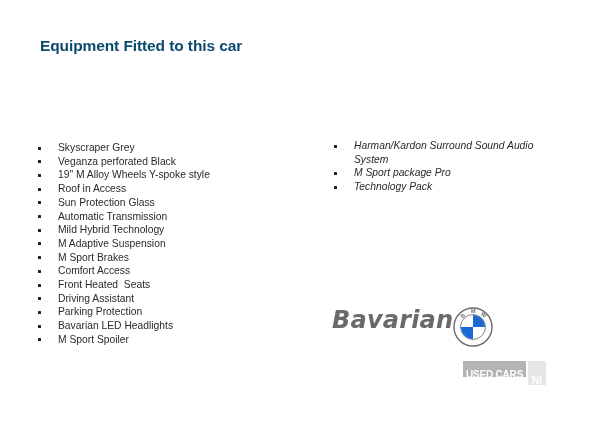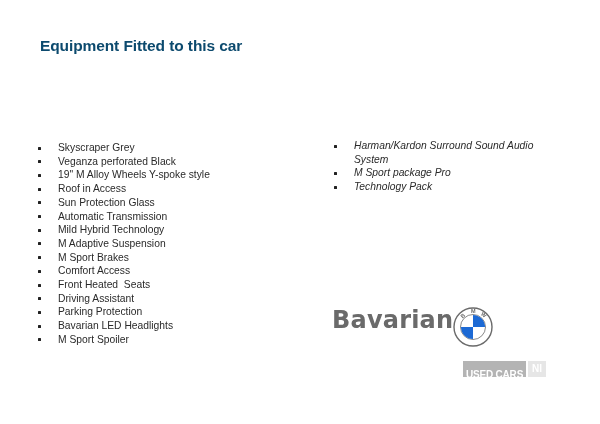--- a/index.html
+++ b/index.html
@@ -60,20 +60,21 @@
       height: 3px;
       background: #222;
       border-radius: 0.5px;
     }
     .logo {
       position: absolute;
       left: 332px;
       top: 306px;
       display: flex;
       align-items: flex-end;
+      font-style: italic;
     }
     .logo-text {
       font-family: "DejaVu Sans", sans-serif;
       font-weight: bold;
       font-size: 24px;
       color: #6a6a6a;
       letter-spacing: 0.2px;
     }
     .roundel {
       position: absolute;
@@ -97,21 +98,21 @@
       padding: 6px 3px;
       line-height: 16px;
       letter-spacing: -0.2px;
     }
     .badge-sub {
       margin-left: 2px;
       background: #e6e6e6;
       color: #ffffff;
       font-weight: bold;
       font-size: 10px;
-      padding: 0 4px;
+      padding: 12px 4px;
       line-height: 16px;
     }
   </style>
 </head>
 <body>
 
 <div class="page">
 
   <h1 class="title">Equipment Fitted to this car</h1>
 

